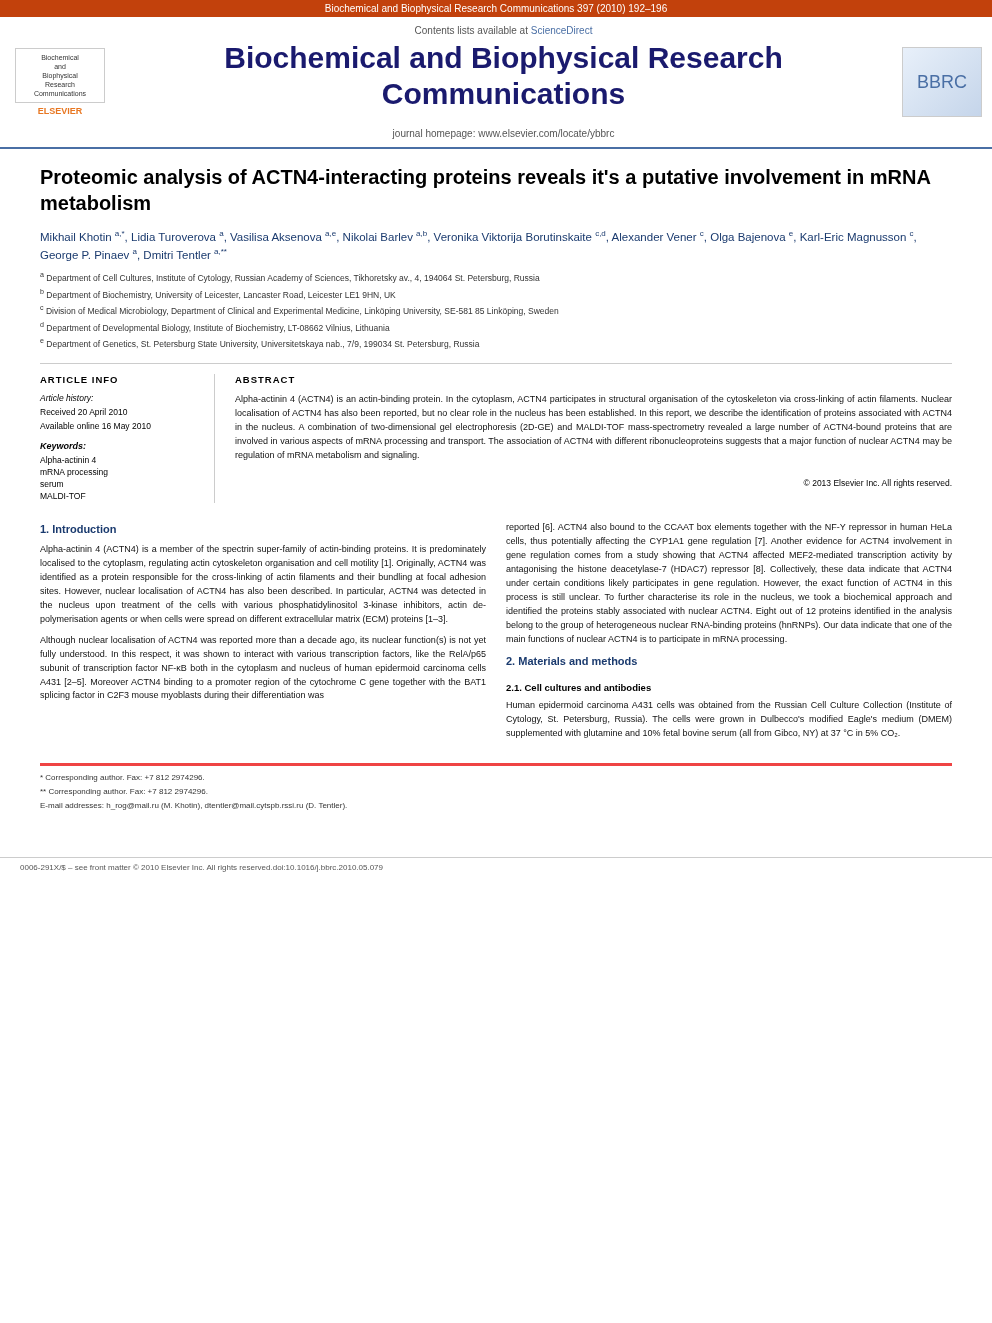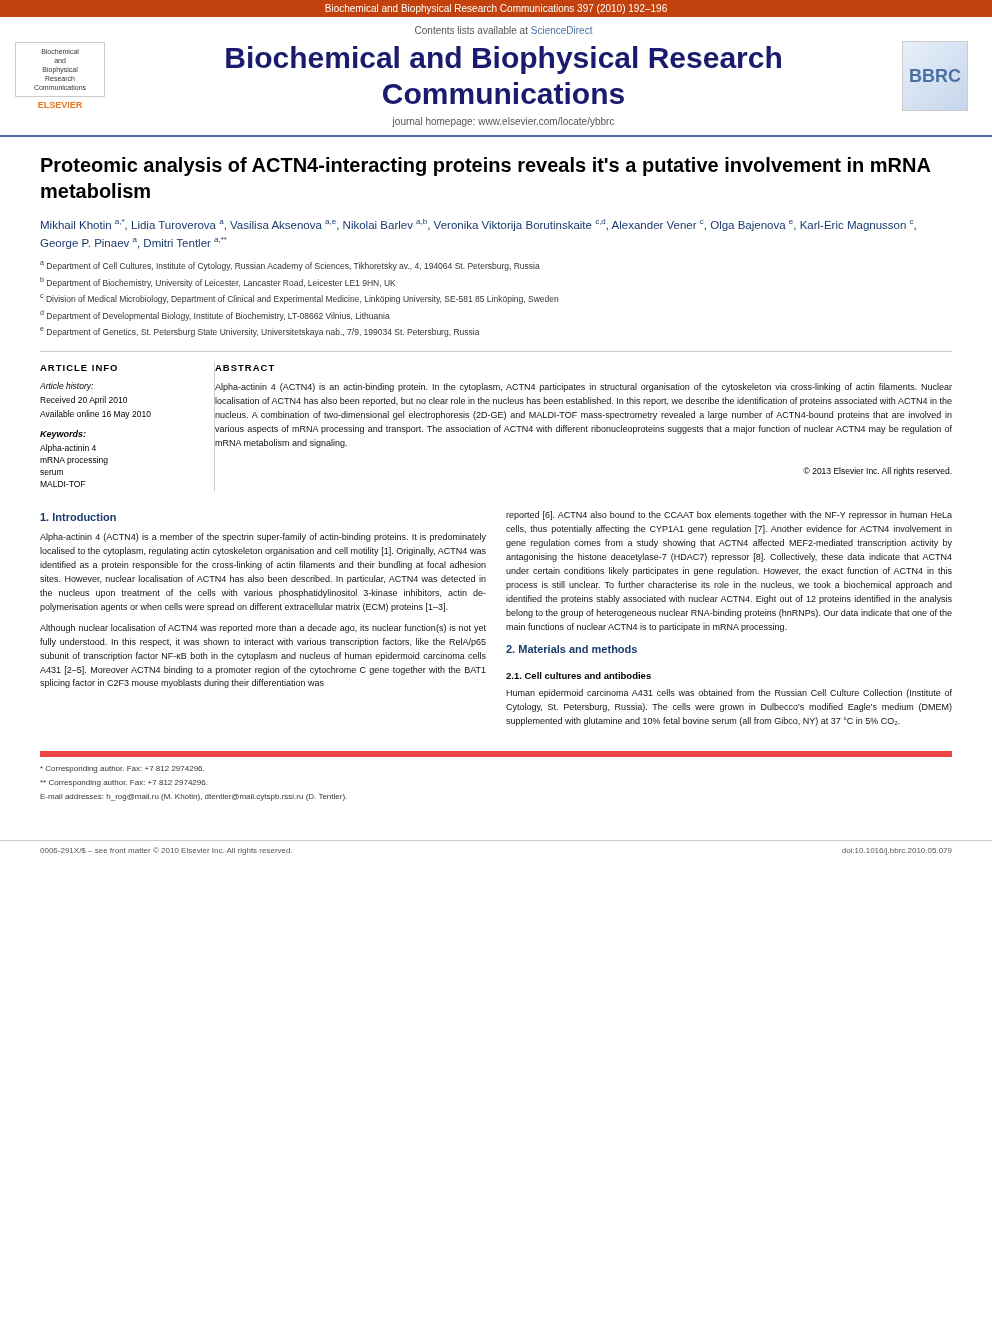--- a/index.html
+++ b/index.html
@@ -67,35 +67,35 @@
       font-size: 30px;
       font-weight: bold;
       color: #1a1a6e;
       font-family: Arial, sans-serif;
       line-height: 1.2;
     }
     .journal-center .homepage-line {
       font-size: 10px;
       color: #555;
       font-family: Arial, sans-serif;
-      margin-top: 4px;
+      margin-top: 16px;
     }
     .journal-logo-right {
       width: 75px;
       flex-shrink: 0;
     }
     .bbrc-logo {
-      width: 66px;
+      width: 80px;
       height: 70px;
       border: 1px solid #ccc;
       display: flex;
       align-items: center;
       justify-content: center;
       font-size: 18px;
-      font-weight: bold;
+      font-weight: normal;
       color: #4a6fa5;
       font-family: Arial, sans-serif;
       background: linear-gradient(135deg, #e8f0fa 0%, #c5d5ea 100%);
     }
 
     
     .main-content {
       padding: 15px 40px;
     }
 
@@ -131,20 +131,21 @@
       border-bottom: 1px solid #ccc;
       padding-bottom: 10px;
     }
     .affiliations p {
       margin-bottom: 2px;
     }
 
     
     .two-col {
       display: flex;
+      gap: 20px;
       margin-top: 8px;
     }
     .article-info {
       width: 175px;
       flex-shrink: 0;
       border-right: 1px solid #ccc;
       padding-right: 12px;
       font-size: 9px;
       font-family: Arial, sans-serif;
     }
@@ -225,41 +226,40 @@
       margin-bottom: 4px;
       font-family: Arial, sans-serif;
     }
     .body-col p {
       margin-bottom: 7px;
     }
 
     
     .footnotes {
       margin-top: 15px;
-      border-top: 6px solid #ef4444;
+      border-top: 3px solid #ef4444;
       padding-top: 6px;
       font-size: 8px;
       font-family: Arial, sans-serif;
       color: #333;
       line-height: 1.5;
     }
     .footnotes p {
       margin-bottom: 2px;
     }
 
     
     .bottom-bar {
-      margin-top: 20px;
+      margin-top: 28px;
       border-top: 1px solid #ccc;
-      padding: 5px 40px;
+      padding: 5px 20px;
       font-size: 8px;
       font-family: Arial, sans-serif;
       color: #555;
       display: flex;
-      justify-content: space-between;
     }
   </style>
 </head>
 <body>
 
 <div class="top-bar">
   <span>Biochemical and Biophysical Research Communications 397 (2010) 192–196</span>
 </div>
 
 <div class="journal-header">

